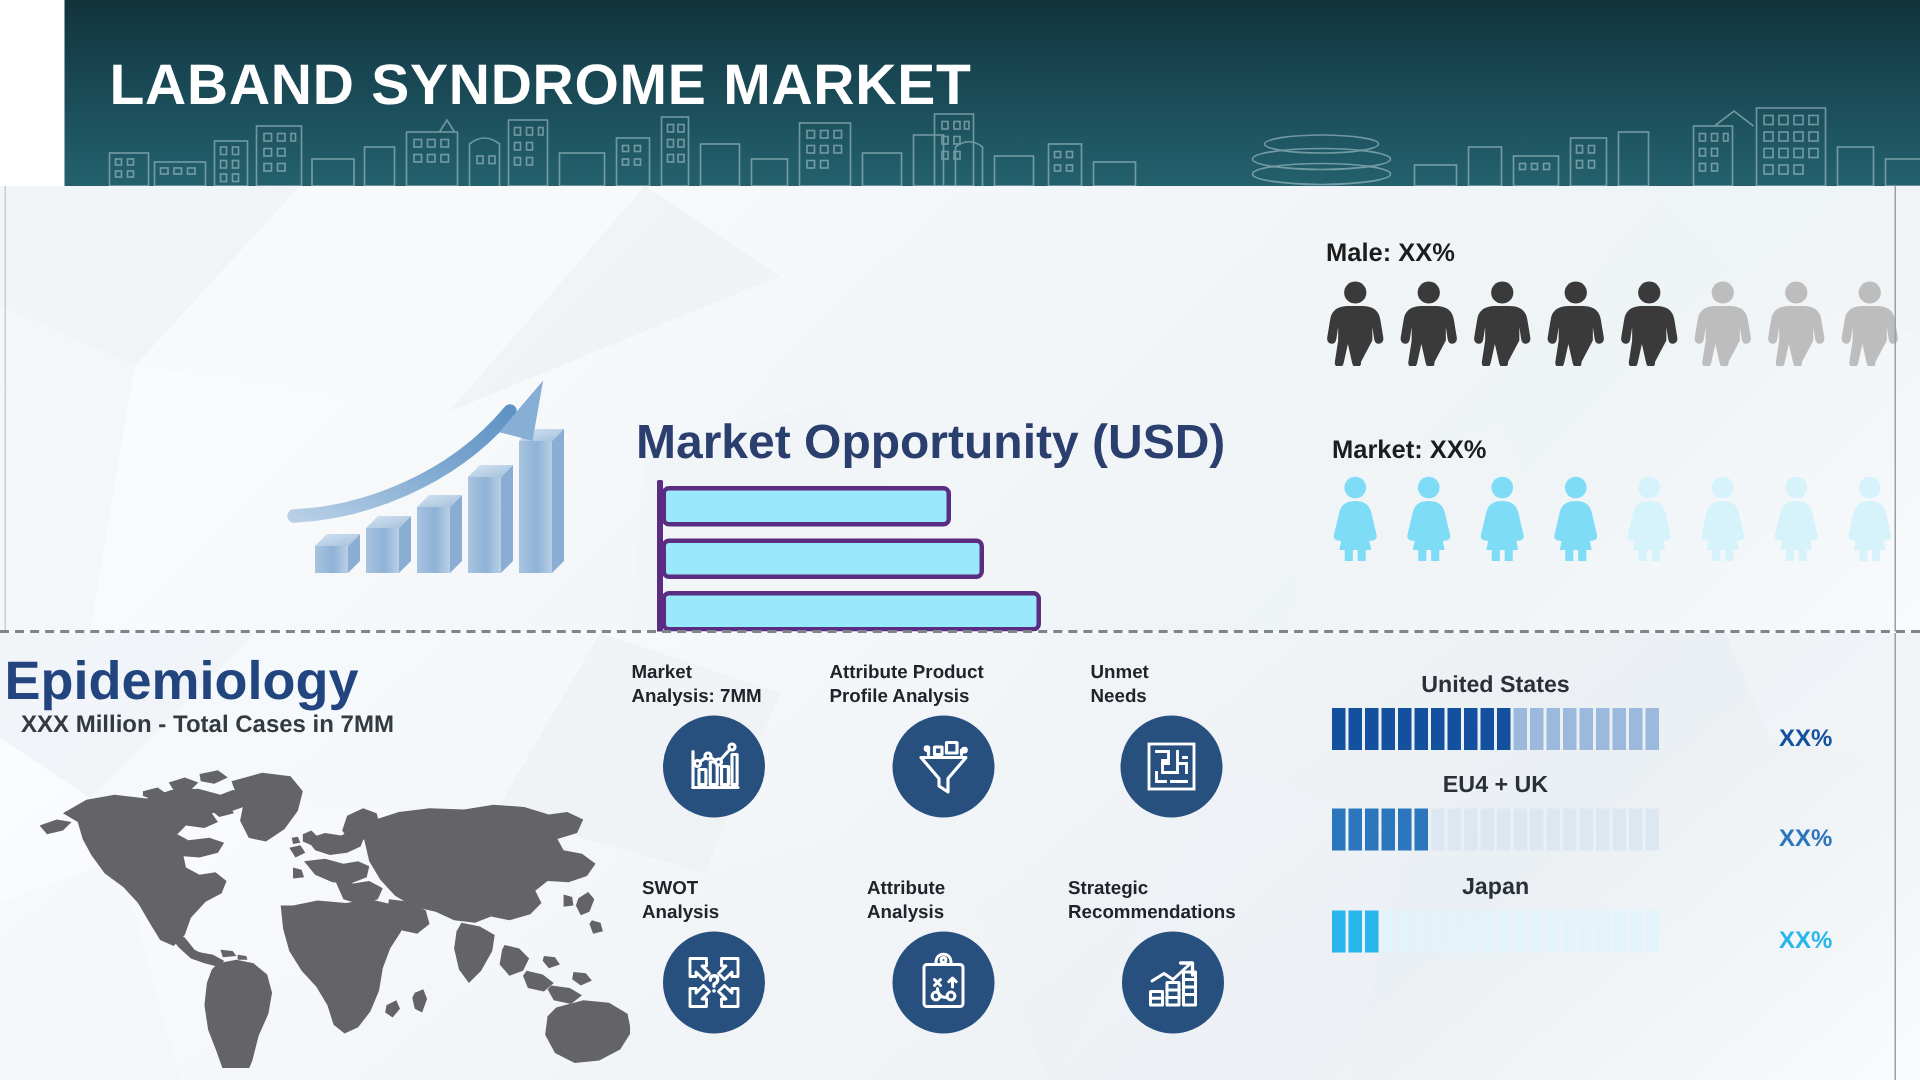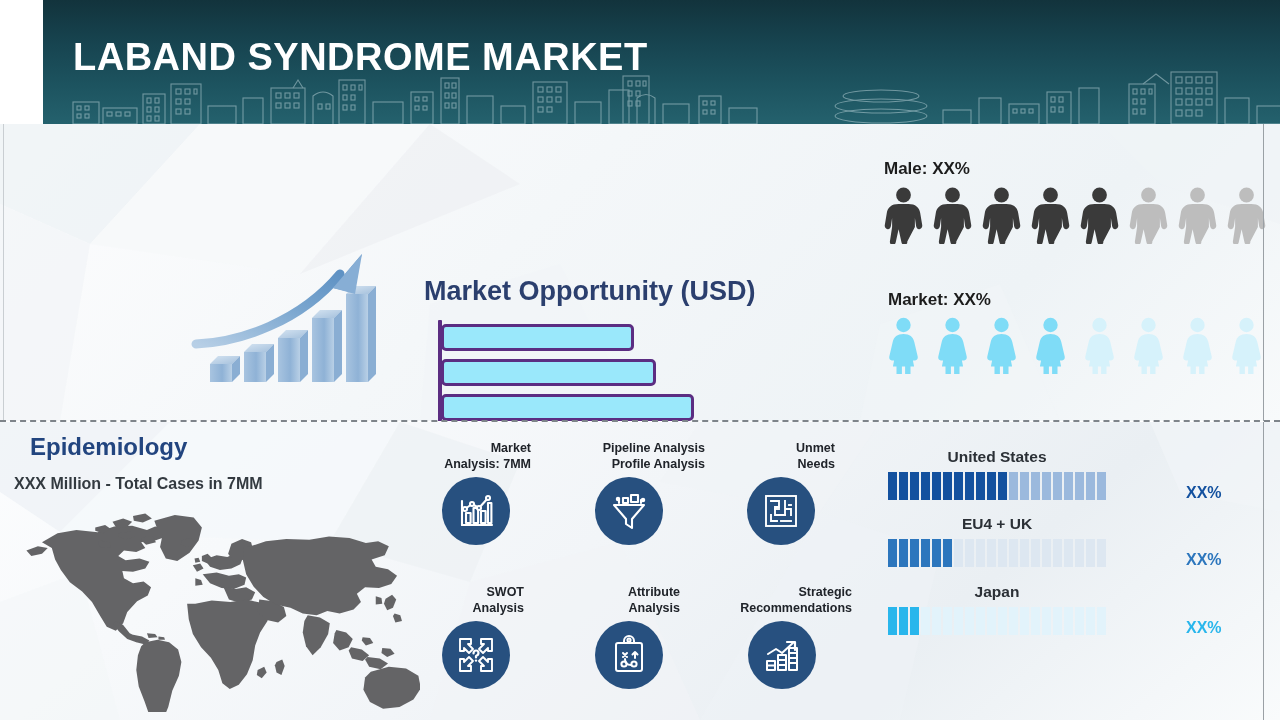--- a/index.html
+++ b/index.html
@@ -40,21 +40,21 @@
     position:absolute;left:26px;top:28px;width:360px;
     font-size:23px;line-height:39px;color:#2d2d2d;font-weight:bold;
   }
   .lead .hl{color:#1d3a6e;font-size:26px;font-weight:bold;letter-spacing:.3px;}
 
   .growth-graphic{position:absolute;left:190px;top:120px;width:210px;height:140px;}
 
   
   .chart-title{
     position:absolute;left:424px;top:152px;
-    font-size:27px;font-weight:bold;color:#2b3f6e;white-space:nowrap;
+    font-size:32px;font-weight:bold;color:#2b3f6e;white-space:nowrap;
   }
   .chart-area{position:absolute;left:438px;top:196px;width:400px;height:205px;}
   .axis{position:absolute;left:0;top:0;width:4px;height:205px;background:#5b2d82;border-radius:1px;}
   .bar{
     position:absolute;left:3px;height:27px;
     background:#9ae8fb;border:3px solid #5b2d82;border-radius:5px;
     box-sizing:border-box;
   }
 
   
@@ -68,26 +68,26 @@
     border-top:2px dashed #7e848a;
   }
 
   
   .low{
     position:absolute;left:0;top:422px;width:1280px;height:298px;
     background:linear-gradient(140deg,#fcfdfe 0%,#f2f5f8 45%,#eaeff3 72%,#f9fbfc 100%);
     overflow:hidden;
   }
   .low-border-r{position:absolute;left:1263px;top:422px;width:1px;height:298px;background:#9aa0a5;}
-  .epi-title{position:absolute;left:30px;top:11px;font-size:24px;font-weight:bold;color:#22457f;}
+  .epi-title{position:absolute;left:3px;top:11px;font-size:36px;font-weight:bold;color:#22457f;}
   .epi-sub{position:absolute;left:14px;top:53px;font-size:16px;font-weight:bold;color:#333a40;}
   .worldmap{position:absolute;left:10px;top:75px;width:410px;height:215px;}
 
   
-  .badge-group{position:absolute;text-align:right;}
+  .badge-group{position:absolute;text-align:left;}
   .badge-label{font-size:12.5px;font-weight:bold;color:#20242a;line-height:16px;margin-bottom:5px;white-space:nowrap;}
   .badge-circle{
     width:68px;height:68px;border-radius:50%;background:#27507f;
     margin:0 auto;display:flex;align-items:center;justify-content:center;
   }
 
   
   .country-block{position:absolute;left:888px;text-align:center;}
   .country-name{font-size:15.5px;font-weight:bold;color:#2b3036;margin-bottom:6px;}
   .meter{display:flex;gap:2px;align-items:center;}
@@ -495,21 +495,21 @@
           <circle cx="9" cy="18" r="2" fill="#27507f"></circle>
             <circle cx="16" cy="13" r="2" fill="#27507f"></circle>
             <circle cx="23" cy="17" r="2" fill="#27507f"></circle>
             <circle cx="32" cy="7" r="2" fill="#27507f"></circle>
         </svg>
       </div>
     </div>
 
     <div class="badge-group" id="svc-1" style="left:553px;top:18px;width:152px;">
       <div class="badge-label">
-        <span>Pipeline Analysis</span><br><span>Profile Analysis</span>
+        <span>Attribute Product</span><br><span>Profile Analysis</span>
       </div>
       <div class="badge-circle">
         <svg width="40" height="40" viewBox="0 0 40 40" fill="none" stroke="#ffffff" stroke-width="2.1" stroke-linecap="round" stroke-linejoin="round">
           <path d="M5 14 h30 l-12 14 v9 l-6 -4 v-5 z"></path>
           <rect x="14" y="7" width="5" height="5"></rect>
             <rect x="22" y="4" width="7" height="7"></rect>
           <path d="M10 12 v-3"></path>
             <path d="M32 12 v-3"></path>
           <circle cx="9" cy="8" r="1.2" fill="#ffffff"></circle>
             <circle cx="34" cy="9" r="1.2" fill="#ffffff"></circle>

